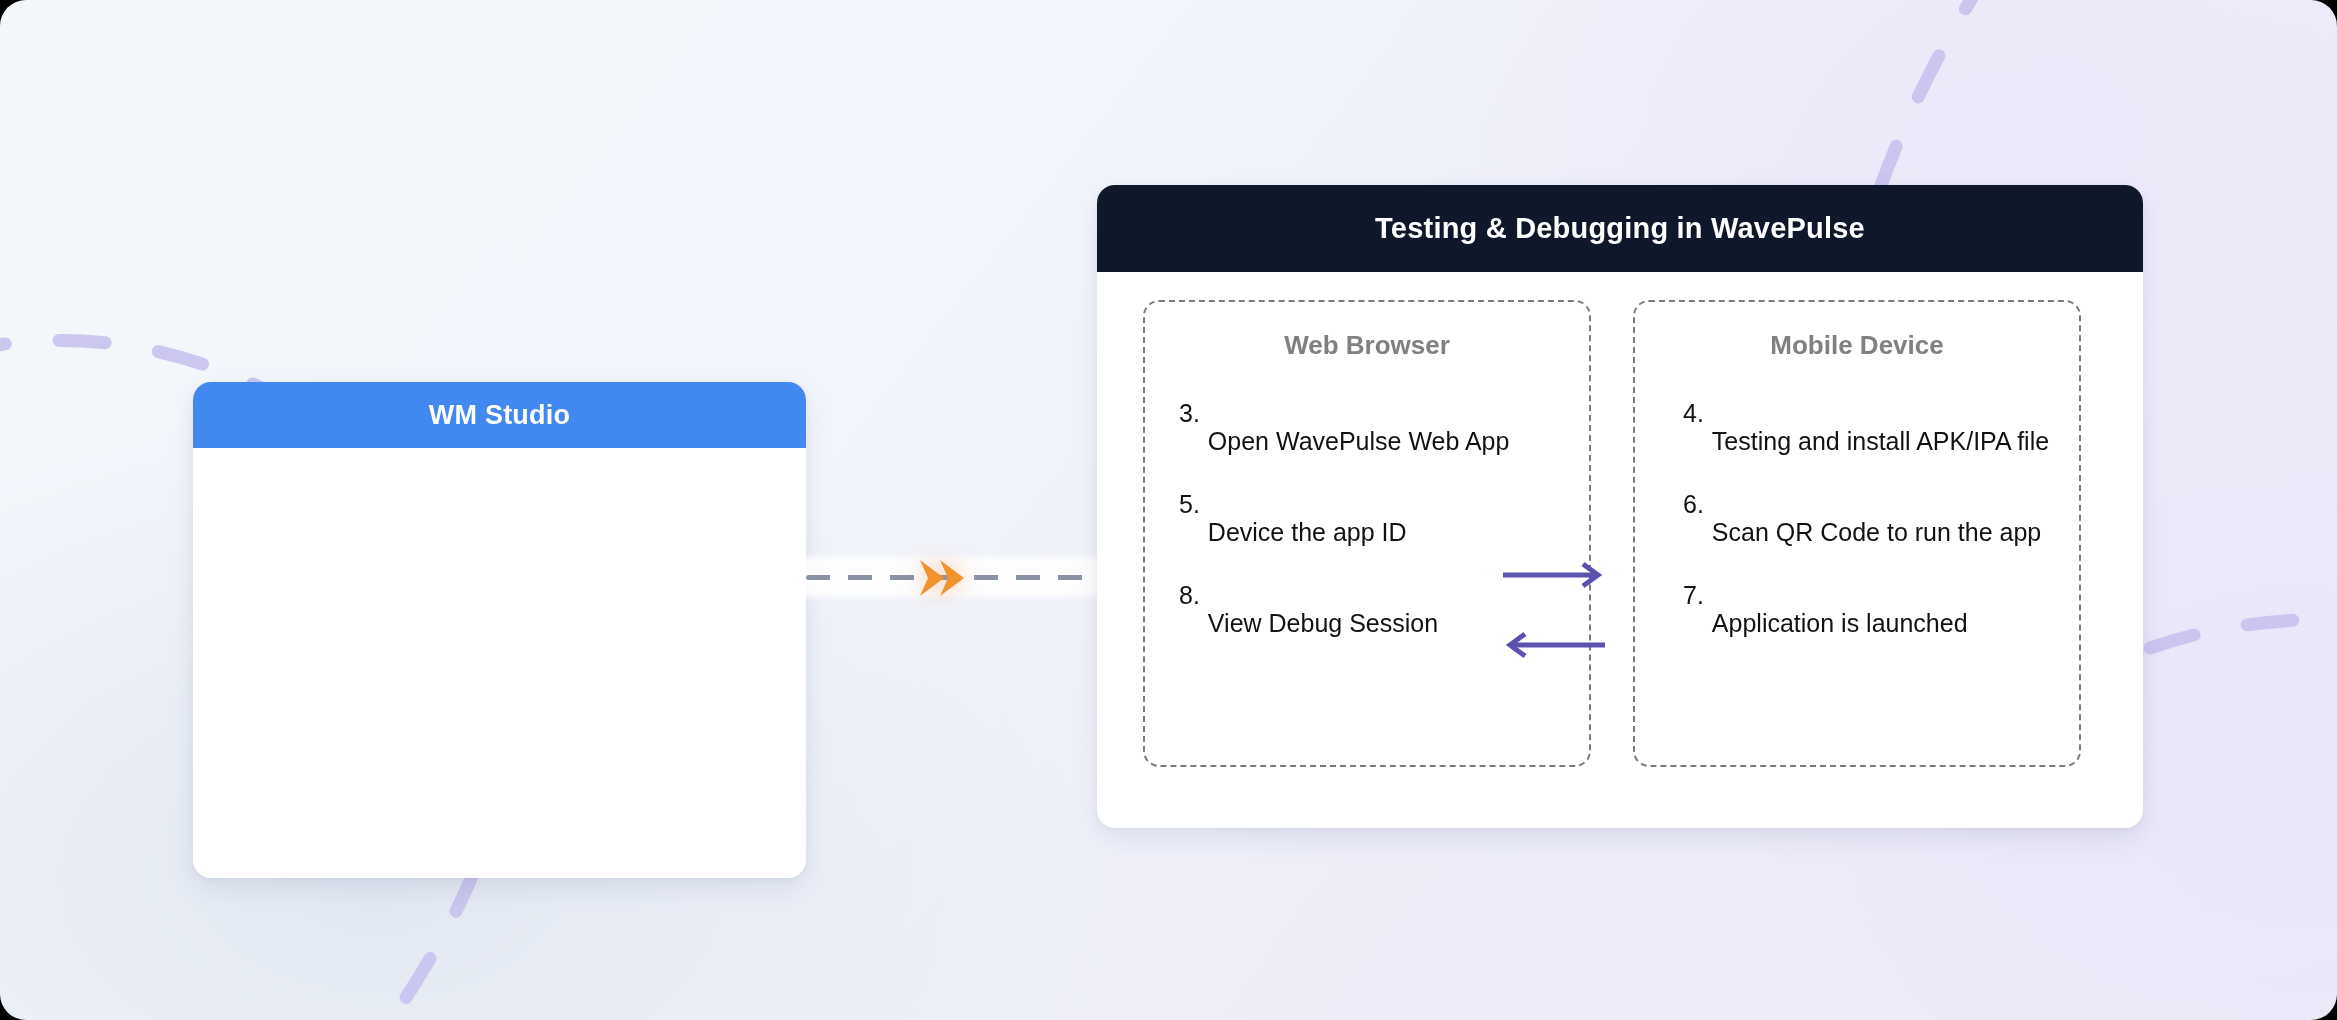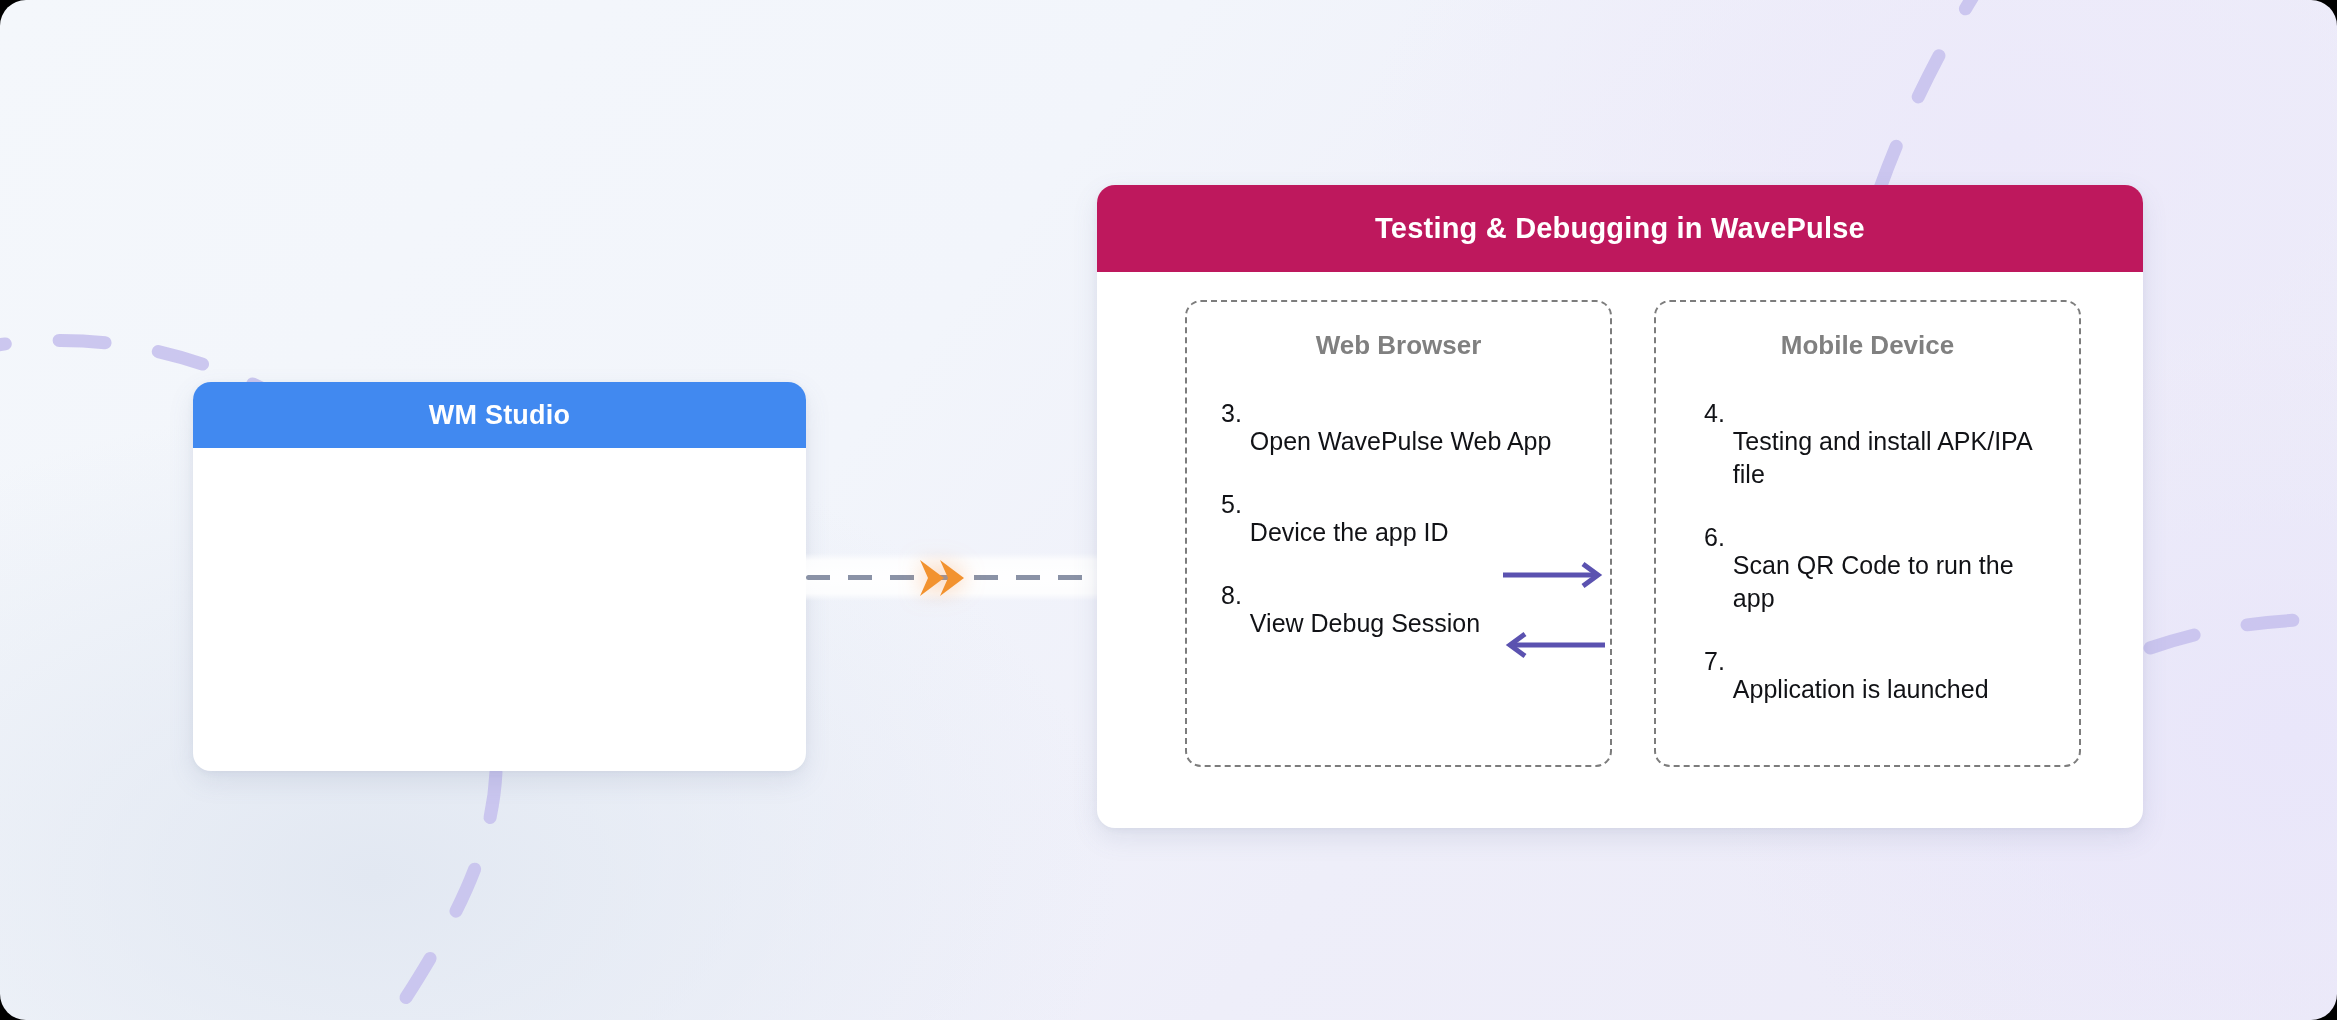--- a/index.html
+++ b/index.html
@@ -43,21 +43,21 @@
     position: absolute;
     background: #ffffff;
     border-radius: 18px;
     box-shadow: 0 10px 26px rgba(96,110,145,0.13), 0 2px 6px rgba(96,110,145,0.07);
     overflow: hidden;
   }
   #studio-card {
     left: 193px;
     top: 382px;
     width: 613px;
-    height: 389px;
+    height: 496px;
   }
   .card-header {
     height: 66px;
     display: flex;
     align-items: center;
     justify-content: center;
     color: #ffffff;
     font-size: 27px;
     font-weight: bold;
     letter-spacing: 0.2px;
@@ -78,30 +78,30 @@
   }
 
   
   #wavepulse-card {
     left: 1097px;
     top: 185px;
     width: 1046px;
     height: 643px;
   }
   #wavepulse-header {
-    background: #be185d;
+    background: #0f172a;
     height: 87px;
     font-size: 29px;
   }
   #wavepulse-body {
     position: relative;
     height: 556px;
     display: flex;
     gap: 42px;
-    padding: 28px 62px 0 88px;
+    padding: 28px 62px 0 46px;
     box-sizing: border-box;
   }
 
   
   .dashed-box {
     position: relative;
     flex: 1 1 0;
     border: 2.5px dashed #7c7c7c;
     border-radius: 16px;
     height: 467px;

